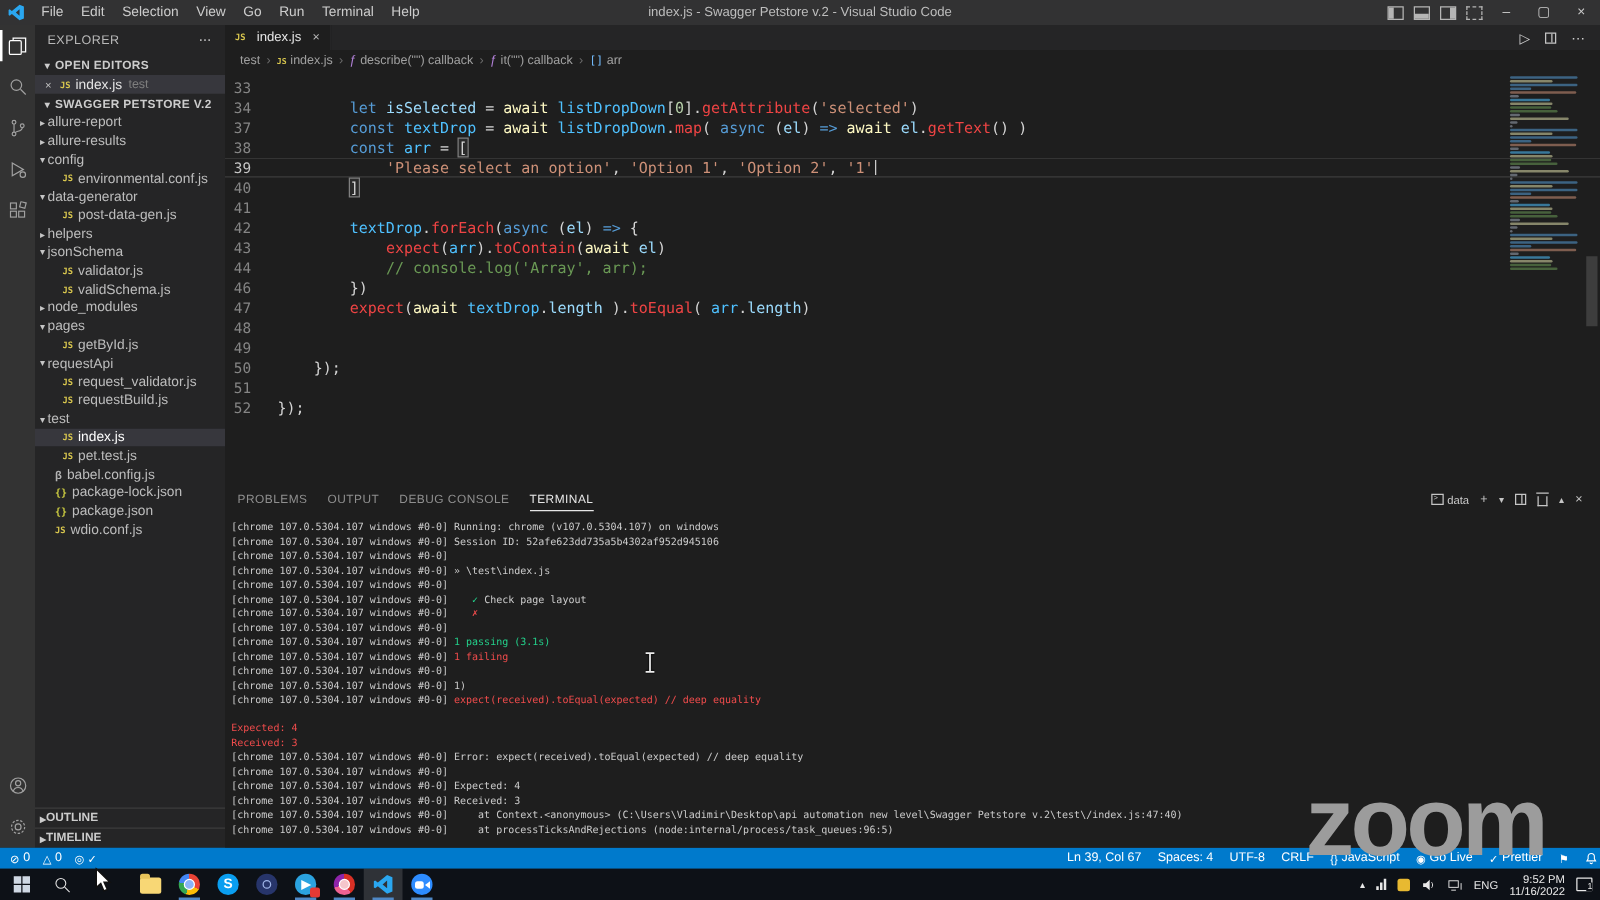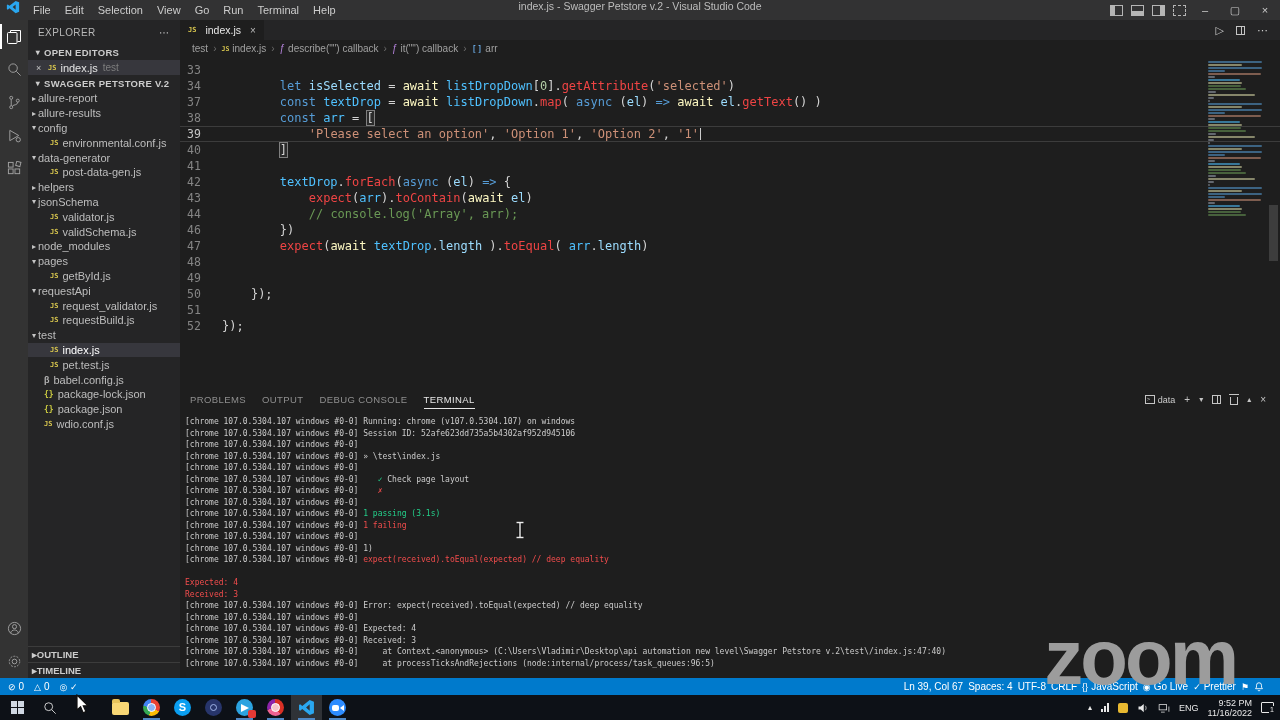--- a/index.html
+++ b/index.html
@@ -1,19 +1,19 @@
 <!DOCTYPE html>
 <html><head>
 <meta charset="utf-8">
 <style>
   *{margin:0;padding:0;box-sizing:border-box}
   html,body{width:1280px;height:720px;overflow:hidden;background:#000}
   .screen{position:relative;width:1280px;height:720px;background:#1e1e1e;font-family:"Liberation Sans",sans-serif;overflow:hidden}
   
-  .titlebar{height:20px;background:#323233;display:flex;align-items:flex-start;color:#cccccc;font-size:11px;position:relative}
+  .titlebar{height:20px;background:#323233;display:flex;align-items:center;color:#cccccc;font-size:11px;position:relative}
   .vsc-logo{width:16px;height:14px;margin:0 4px 0 6px;flex:none}
   .menu-item{padding:0 7px;line-height:20px;cursor:default}
   .win-title{position:absolute;left:0;right:0;text-align:center;pointer-events:none;color:#bdbdbd;font-size:10.5px}
   .win-controls{margin-left:auto;display:flex;align-items:center;height:20px;z-index:2}
   .lay-ic{width:13px;height:11px;border:1px solid #b5b5b5;margin:0 4px;position:relative}
   .lay-ic.l::after{content:"";position:absolute;left:0;top:0;bottom:0;width:4px;background:#b5b5b5}
   .lay-ic.b::after{content:"";position:absolute;left:0;right:0;bottom:0;height:4px;background:#b5b5b5}
   .lay-ic.r::after{content:"";position:absolute;right:0;top:0;bottom:0;width:4px;background:#b5b5b5}
   .lay-ic.g{border-style:dashed}
   .win-btn{width:30px;text-align:center;line-height:20px;color:#cccccc;font-size:11px}
@@ -76,21 +76,21 @@
   .term-ic{width:10px;height:9px;border:1px solid #c5c5c5;font-size:6px;line-height:7px;text-align:left;padding-left:1px;color:#c5c5c5}
   .i-split{width:9px;height:9px;border:1px solid #c5c5c5;position:relative}
   .i-split::after{content:"";position:absolute;left:4px;top:0;bottom:0;width:1px;background:#c5c5c5}
   .i-trash{width:8px;height:8px;border:1px solid #c5c5c5;border-top:none;position:relative;margin-top:3px}
   .i-trash::before{content:"";position:absolute;top:-3px;left:-2px;right:-2px;height:1px;background:#c5c5c5}
   .terminal{flex:1;padding:7px 0 0 5px;font-family:"DejaVu Sans Mono",monospace;font-size:8px;line-height:11.5px;color:#cccccc;white-space:pre;overflow:hidden}
   .t{color:#cccccc}.tred{color:#f14c4c}.tgreen{color:#23d18b}
   
   .statusbar{height:17px;background:#007acc;color:#ffffff;display:flex;align-items:center;font-size:10px}
   .sb-left{display:flex;align-items:center;gap:10px;padding-left:8px}
-  .sb-right{margin-left:auto;display:flex;align-items:center;gap:5px;padding-right:16px}
+  .sb-right{margin-left:auto;display:flex;align-items:center;gap:13px;padding-right:2px}
   .st-item{display:flex;align-items:center;gap:3px;white-space:nowrap}
   .st-ic{font-size:9px}
   
   .taskbar{height:25px;background:#0d1117;display:flex;align-items:center;color:#e3e3e3}
   .tb-start{width:34px;height:25px;display:flex;align-items:center;justify-content:center}
   .winlogo{display:grid;grid-template-columns:6px 6px;grid-template-rows:6px 6px;gap:1px}
   .winlogo i{background:#cfd8e3}
   .tb-slot{width:31px;height:25px;display:flex;align-items:center;justify-content:center;position:relative}
   .tb-slot.activeapp{background:rgba(255,255,255,.14)}
   .tb-slot.running::after{content:"";position:absolute;bottom:0;left:7px;right:7px;height:2px;background:#4f87c4}

